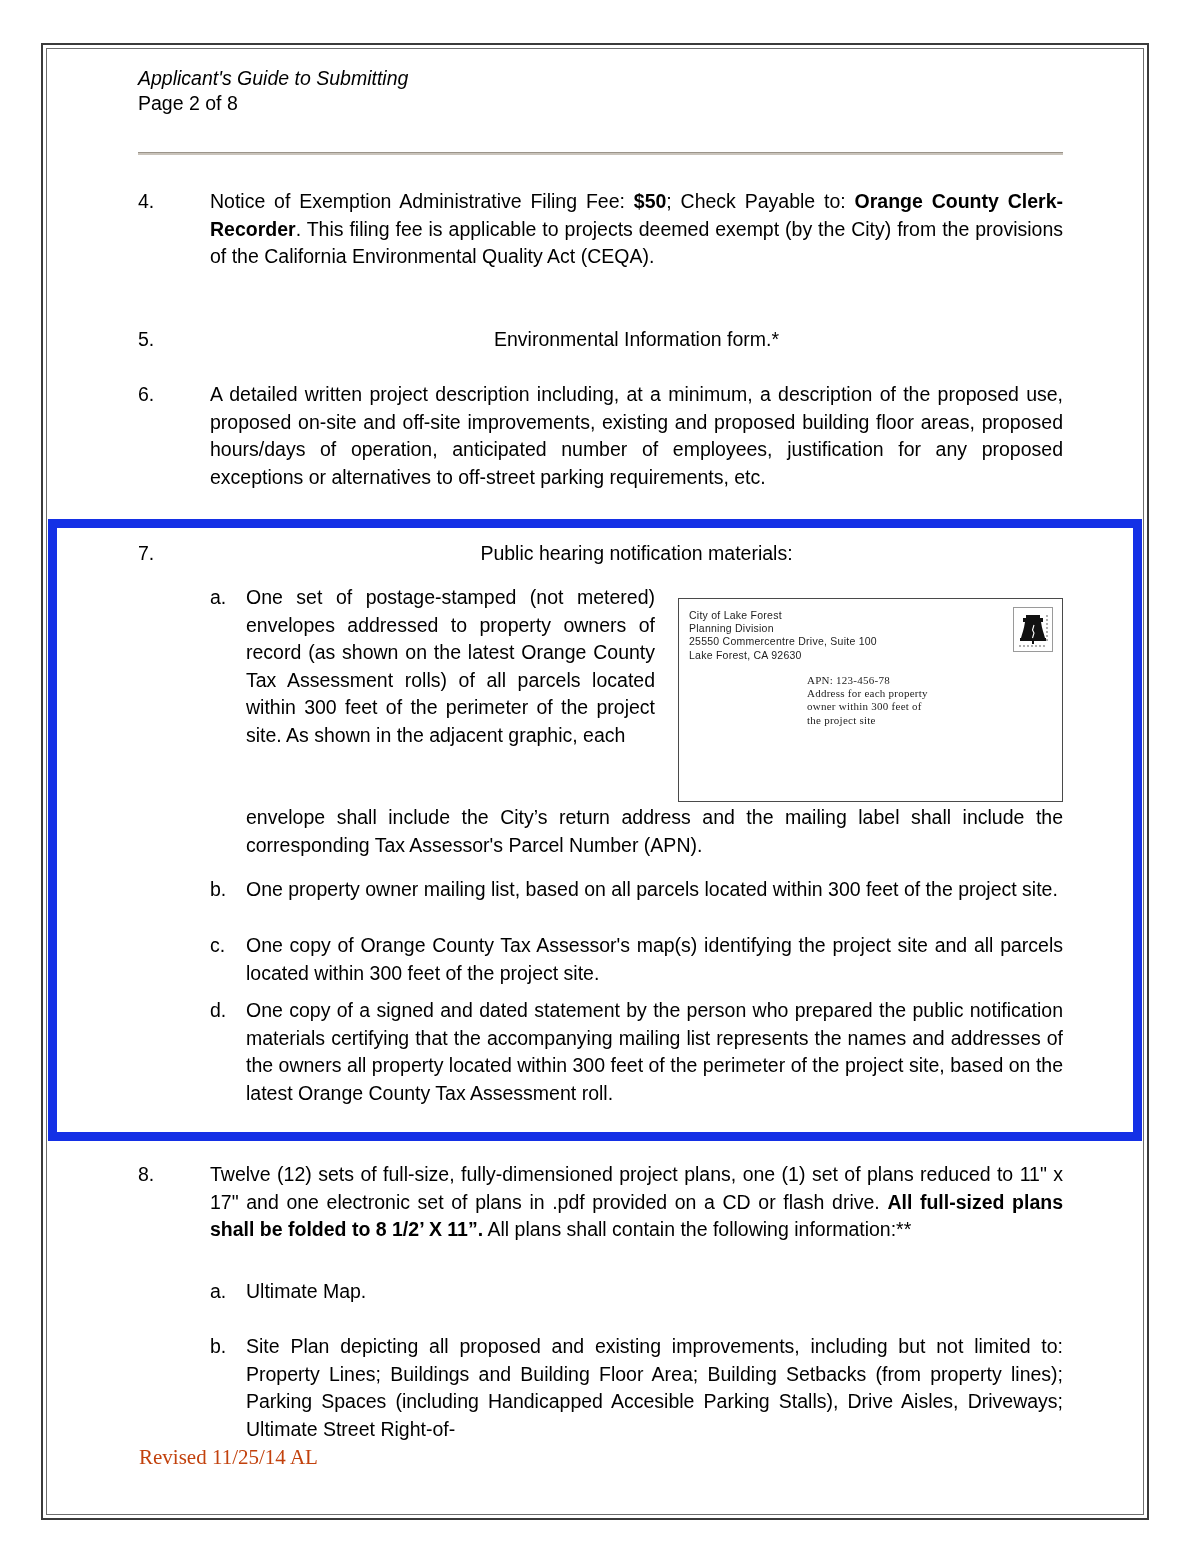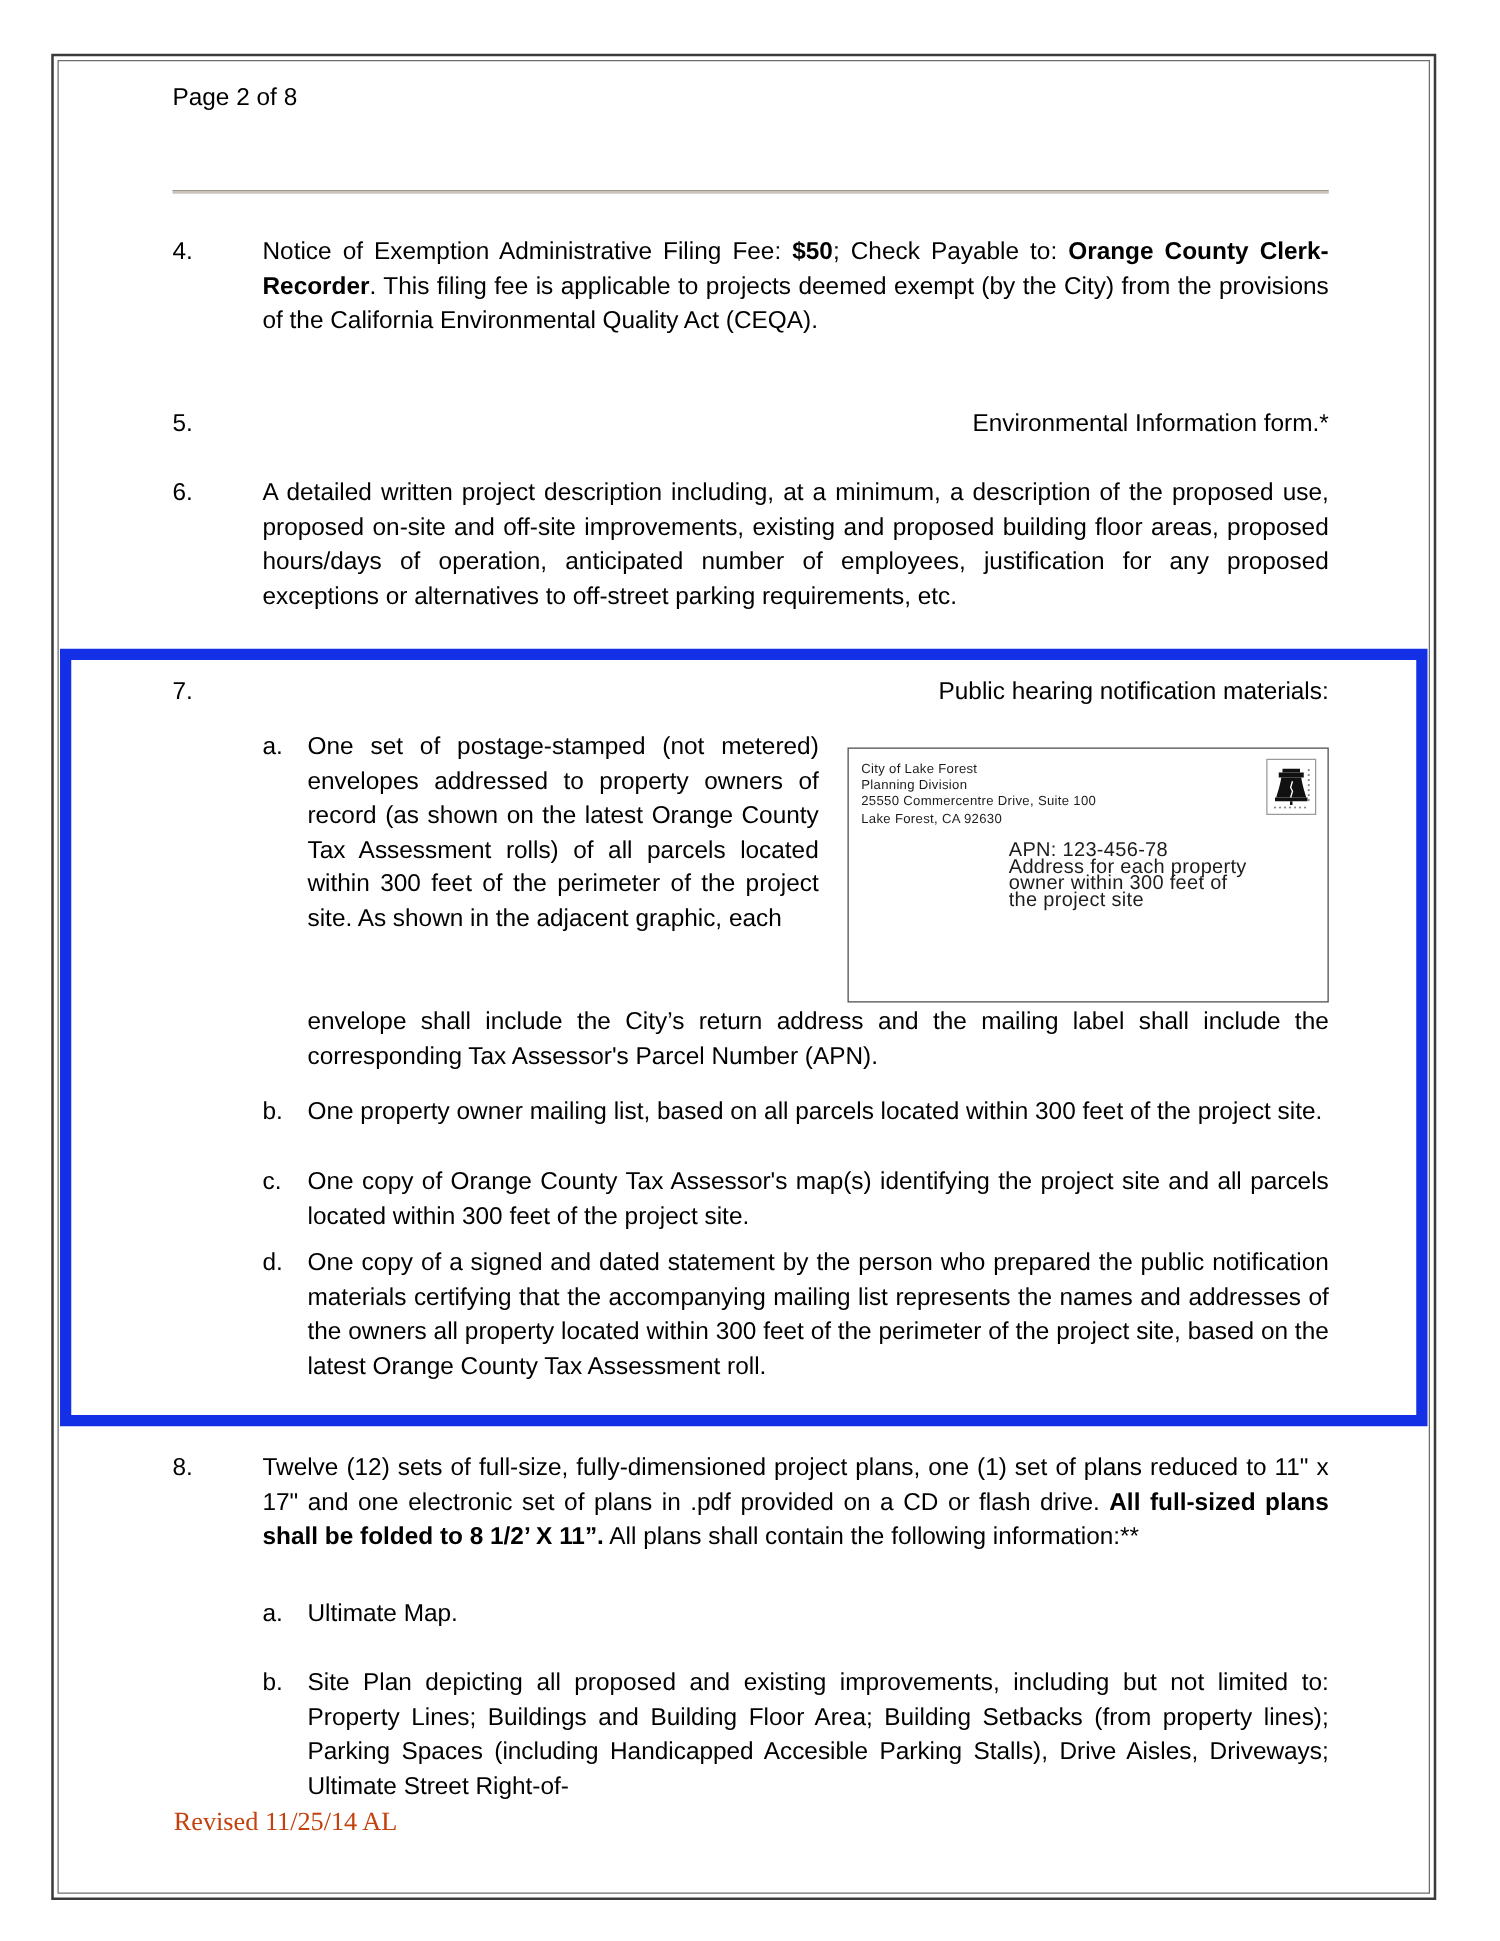--- a/index.html
+++ b/index.html
@@ -82,21 +82,21 @@
     flex: 0 0 72px;
     font-size: 19.5px;
     line-height: 27.5px;
   }
   .num-body {
     font-size: 19.5px;
     line-height: 27.5px;
     text-align: justify;
     text-justify: inter-word;
   }
-  .num-body.left { text-align: right; }
+  .num-body.left { text-align: center; }
 
   .sub-item {
     position: absolute;
     display: flex;
   }
   .sub-label {
     width: 36px;
     flex: 0 0 36px;
     font-size: 19.5px;
     line-height: 27.5px;
@@ -140,25 +140,26 @@
     font-size: 10.5px;
     line-height: 13.2px;
     color: #1c1c1c;
     letter-spacing: 0.25px;
     white-space: nowrap;
   }
   #env-address {
     position: absolute;
     left: 128px;
     top: 75px;
-    font-size: 16px;
+    font-size: 11px;
     line-height: 13.2px;
     color: #1c1c1c;
     letter-spacing: 0.25px;
     white-space: nowrap;
+    font-family: Liberation Serif, serif;
   }
   #env-stamp {
     position: absolute;
     right: 9px;
     top: 8px;
     width: 40px;
     height: 45px;
     background: #ffffff;
     border: 1px solid #9a9a9a;
     box-sizing: border-box;
@@ -183,20 +184,21 @@
 </head>
 <body>
 
 <div id="page-sheet">
   <div id="page-sheet-inner"></div>
 </div>
 
 <div id="page-content">
 
   <div id="doc-header">
+    <div class="hdr-line italic">Applicant's Guide to Submitting</div>
     <div class="hdr-line">Page 2 of 8</div>
   </div>
   <div id="header-rule"></div>
 
   <div class="num-item" style="left:138px; top:188px; width:925px;">
     <div class="num-label">4.</div>
     <div class="num-body" style="width:853px;"><span>Notice of Exemption Administrative Filing Fee: </span><b>$50</b><span>; Check Payable to: </span><b>Orange County Clerk-Recorder</b><span>. This filing fee is applicable to projects deemed exempt (by the City) from the provisions of the California Environmental Quality Act (CEQA).</span></div>
   </div>
 
   <div class="num-item" style="left:138px; top:326px; width:925px;">

